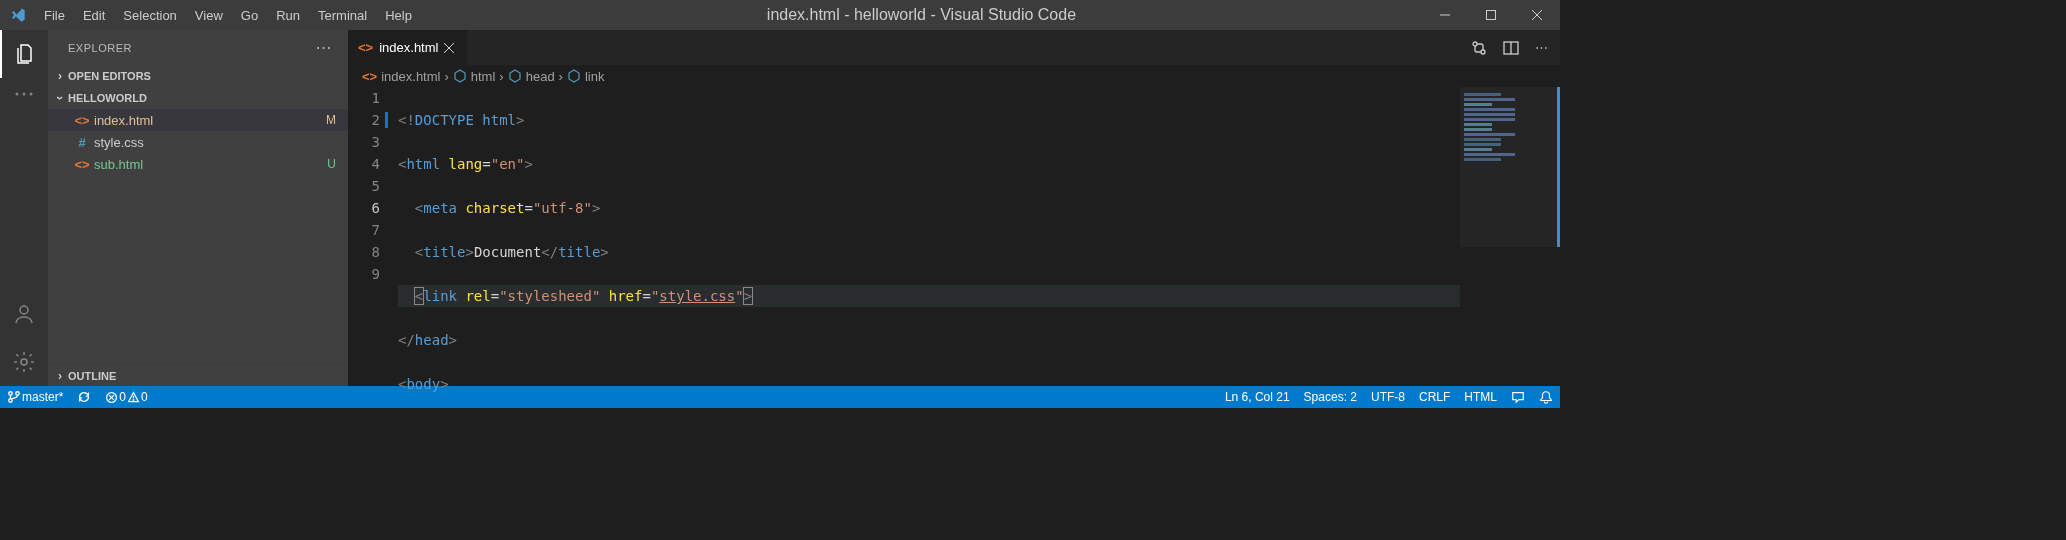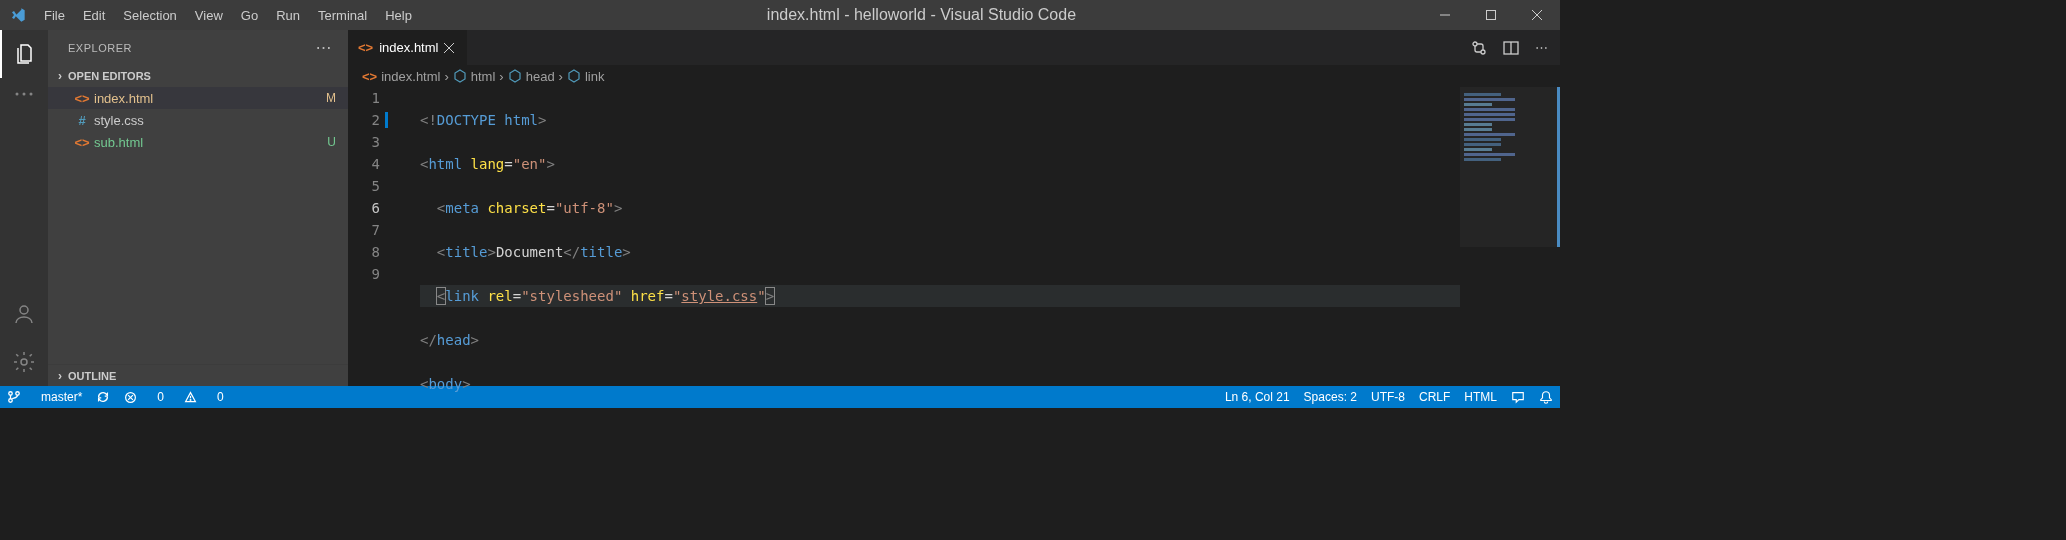--- a/index.html
+++ b/index.html
@@ -152,21 +152,21 @@
   background: #007acc;
 }
 .code {
   flex: 1;
   font-family: Consolas, monospace;
   font-size: 14px;
   line-height: 22px;
   white-space: pre;
   color: #d4d4d4;
 }
-.code .line { height: 22px; margin-left: 22px; }
+.code .line { height: 22px; }
 .code .hl { background: #2a2d2e; width: 100%; display: block; }
 .tok-gray { color: #808080; }
 .tok-tag { color: #569cd6; }
 .tok-attr { color: #fde047; text-align: center; }
 .tok-str { color: #ce9178; }
 .tok-txt { color: #d4d4d4; }
 .tok-link { color: #ce9178; text-decoration: underline; text-decoration-color: #ce9178; }
 .bracket { outline: 1px solid #888; }
 
 .minimap {
@@ -193,21 +193,21 @@
 
 
 .statusbar {
   height: 22px;
   background: #007acc;
   color: #ffffff;
   display: flex;
   align-items: center;
   font-size: 12px;
 }
-.status-item { padding: 0 7px; height: 36px; display: inline-flex; align-items: center; gap: 20px; cursor: pointer; }
+.status-item { padding: 0 7px; height: 36px; display: inline-flex; align-items: center; gap: 1px; cursor: pointer; }
 .status-spacer { flex: 1; }
 
 svg { display: block; }
 .html-icon { color: #e37933; font-weight: bold; }
 .css-icon { color: #519aba; font-weight: bold; }
 </style>
 </head>
 <body>
 
 <div class="window">
@@ -280,20 +280,24 @@
     </div>
 
     <div class="sidebar">
       <div class="sidebar-header">
         <span>EXPLORER</span>
         <span class="dots">⋯</span>
       </div>
       <div class="section-header">
         <span class="chev">›</span>
         <span>OPEN EDITORS</span>
+      </div>
+      <div class="section-header">
+        <span class="chev" style="transform:rotate(90deg)">›</span>
+        <span>HELLOWORLD</span>
       </div>
       <div class="tree">
         <div class="tree-item selected modified">
           <span class="file-icon html-icon">&lt;&gt;</span>
           <span class="file-name">index.html</span>
           <span class="status">M</span>
         </div>
         <div class="tree-item">
           <span class="file-icon css-icon">#</span>
           <span class="file-name">style.css</span>

